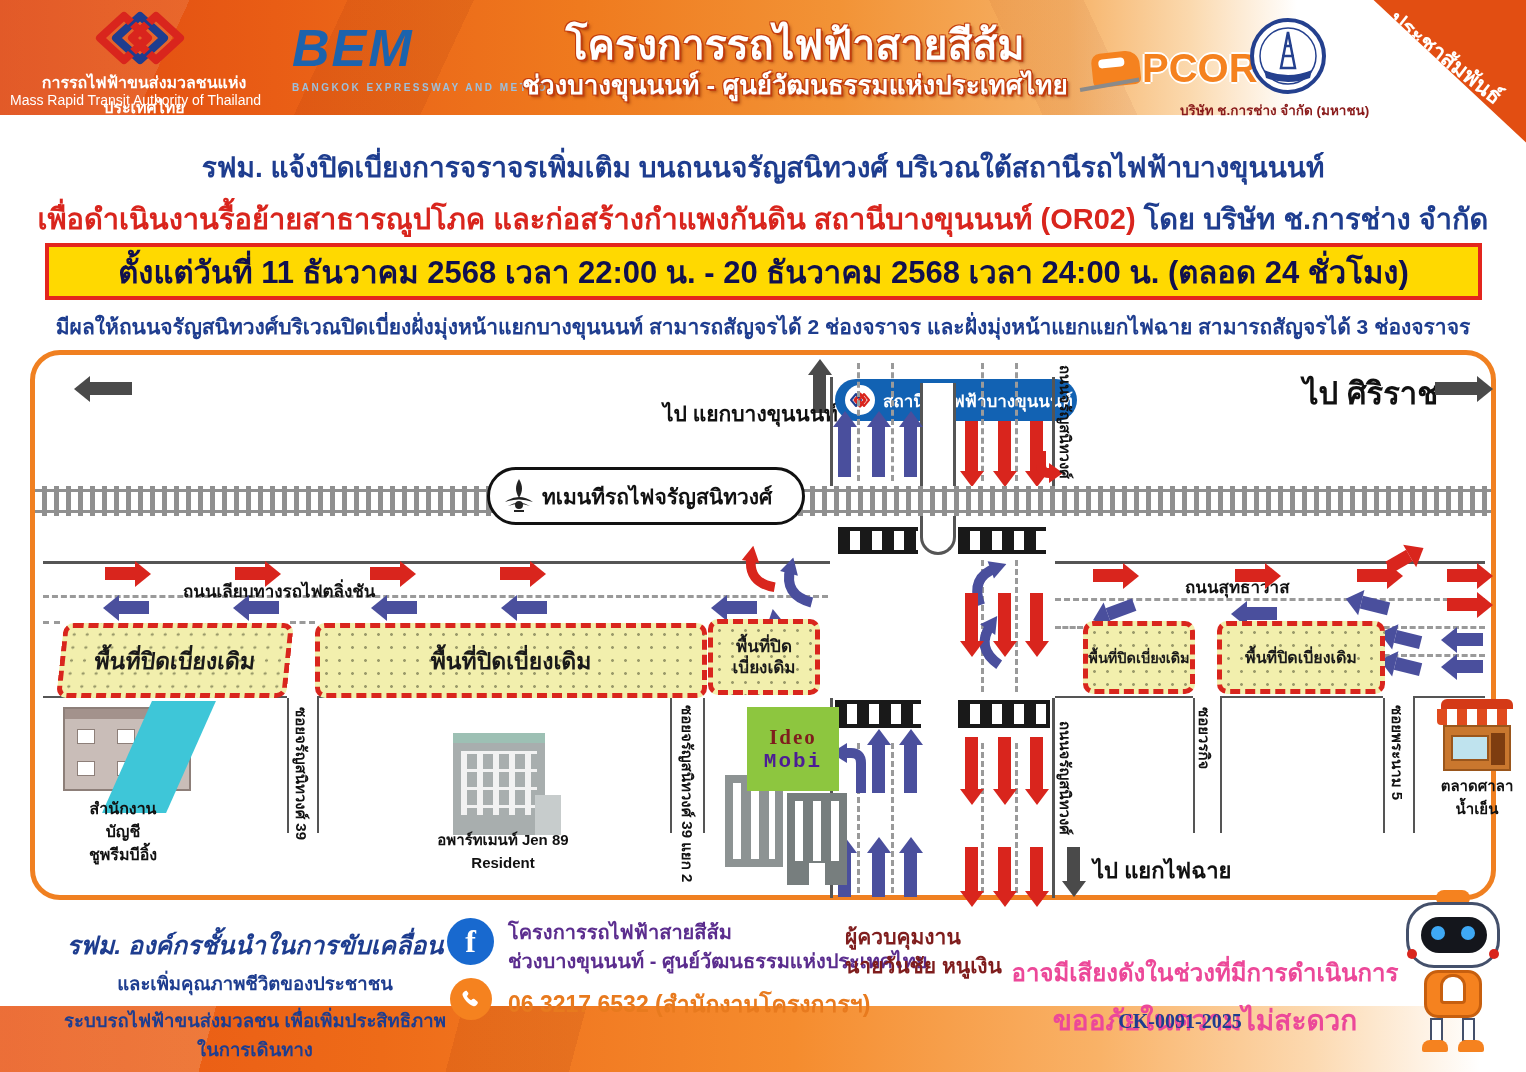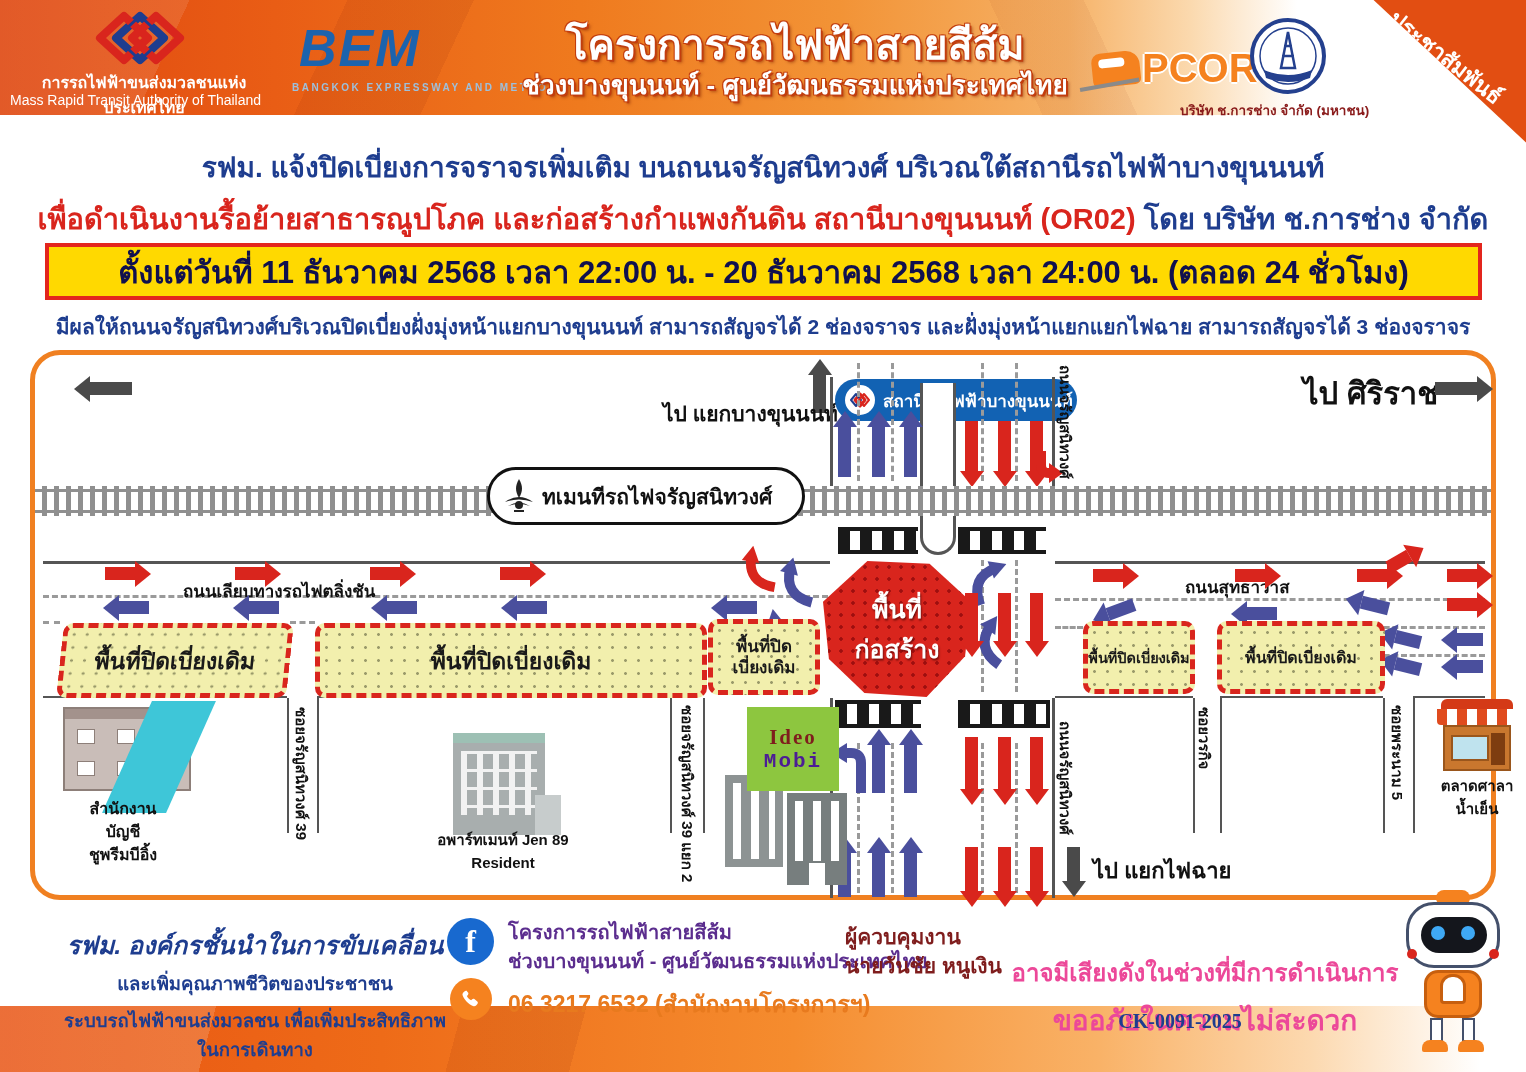--- a/index.html
+++ b/index.html
@@ -76,21 +76,21 @@
     <g fill="none" stroke-linejoin="round" stroke-width="8">
       <path d="M38 32 L62 10 L86 32 L62 54 Z" stroke="#1e3d8f"></path>
       <path d="M22 32 L46 10 L70 32 L46 54 Z" stroke="#d9251d"></path>
       <path d="M54 32 L78 10 L102 32 L78 54 Z" stroke="#d9251d"></path>
       <path d="M38 32 L62 10 L86 32 L62 54 Z" stroke="#1e3d8f" stroke-width="3"></path>
     </g>
   </svg>
   <div class="abs b" style="left:10px;top:70px;width:268px;text-align:center;color:#fff;font-size:16px">การรถไฟฟ้าขนส่งมวลชนแห่งประเทศไทย</div>
   <div class="abs" style="left:10px;top:92px;width:268px;color:#fff;font-size:14px">Mass Rapid Transit Authority of Thailand</div>
 
-  <div class="abs" style="left:299px;top:18px;font-size:52px;font-weight:bold;font-style:italic;color:#1c63ad;letter-spacing:2px">BEM</div>
+  <div class="abs" style="left:292px;top:18px;font-size:52px;font-weight:bold;font-style:italic;color:#1c63ad;letter-spacing:2px">BEM</div>
   <div class="abs" style="left:292px;top:82px;font-size:10px;letter-spacing:2.5px;color:#9dc0dd;font-weight:bold">BANGKOK EXPRESSWAY AND METRO</div>
 
   <div class="abs title-orange" style="left:545px;top:12px;width:500px;text-align:center;font-size:41px">โครงการรถไฟฟ้าสายสีส้ม</div>
   <div class="abs title-orange" style="left:520px;top:64px;width:550px;text-align:center;font-size:26px">ช่วงบางขุนนนท์ - ศูนย์วัฒนธรรมแห่งประเทศไทย</div>
 
   <div class="abs" style="left:1092px;top:52px;width:48px;height:34px;background:#f5821f;border-radius:9px 14px 6px 6px;transform:rotate(-6deg)">
     <div class="win" style="left:7px;top:6px;width:26px;height:9px;border-radius:4px"></div>
     <div class="abs" style="left:-14px;top:30px;width:60px;height:4px;background:#8a8a8a;transform:rotate(-4deg)"></div>
   </div>
   <div class="abs" style="left:1142px;top:46px;font-size:40px;font-weight:bold;color:#f5821f;
@@ -221,24 +221,20 @@
     <div class="arR red" style="left:1412px;top:214px;width:30px"></div>
     <div class="arR red" style="left:1412px;top:243px;width:30px"></div>
     <div class="arL blue" style="left:1072px;top:248px;width:28px;transform:rotate(-20deg)"></div>
     <div class="arL blue" style="left:1212px;top:252px;width:30px"></div>
     <div class="arL blue" style="left:1326px;top:244px;width:28px;transform:rotate(14deg)"></div>
     <div class="arL blue" style="left:1360px;top:278px;width:26px;transform:rotate(14deg)"></div>
     <div class="arL blue" style="left:1422px;top:278px;width:26px"></div>
     <div class="arL blue" style="left:1360px;top:305px;width:26px;transform:rotate(14deg)"></div>
     <div class="arL blue" style="left:1422px;top:305px;width:26px"></div>
 
-    <div class="construction" style="left:788px;top:206px;width:148px;height:136px">
-      <span>พื้นที่</span>
-      <span>ก่อสร้าง</span>
-    </div>
     <svg class="abs" width="48" height="48" viewBox="0 0 52 52" style="left:737px;top:204px;transform:rotate(-75deg)">
       <path d="M10 48 Q10 16 40 16" fill="none" stroke="#4a4f9d" stroke-width="11"></path>
         <polygon points="34,6 52,16 34,26" fill="#4a4f9d"></polygon>
       </svg>
     <svg class="abs" width="48" height="48" viewBox="0 0 52 52" style="left:727px;top:252px;transform:rotate(-100deg)">
       <path d="M10 48 Q10 16 40 16" fill="none" stroke="#4a4f9d" stroke-width="11"></path>
         <polygon points="34,6 52,16 34,26" fill="#4a4f9d"></polygon>
       </svg>
     <svg class="abs" width="48" height="48" viewBox="0 0 52 52" style="left:928px;top:202px;transform:rotate(-20deg)">
       <path d="M10 48 Q10 16 40 16" fill="none" stroke="#4a4f9d" stroke-width="11"></path>

